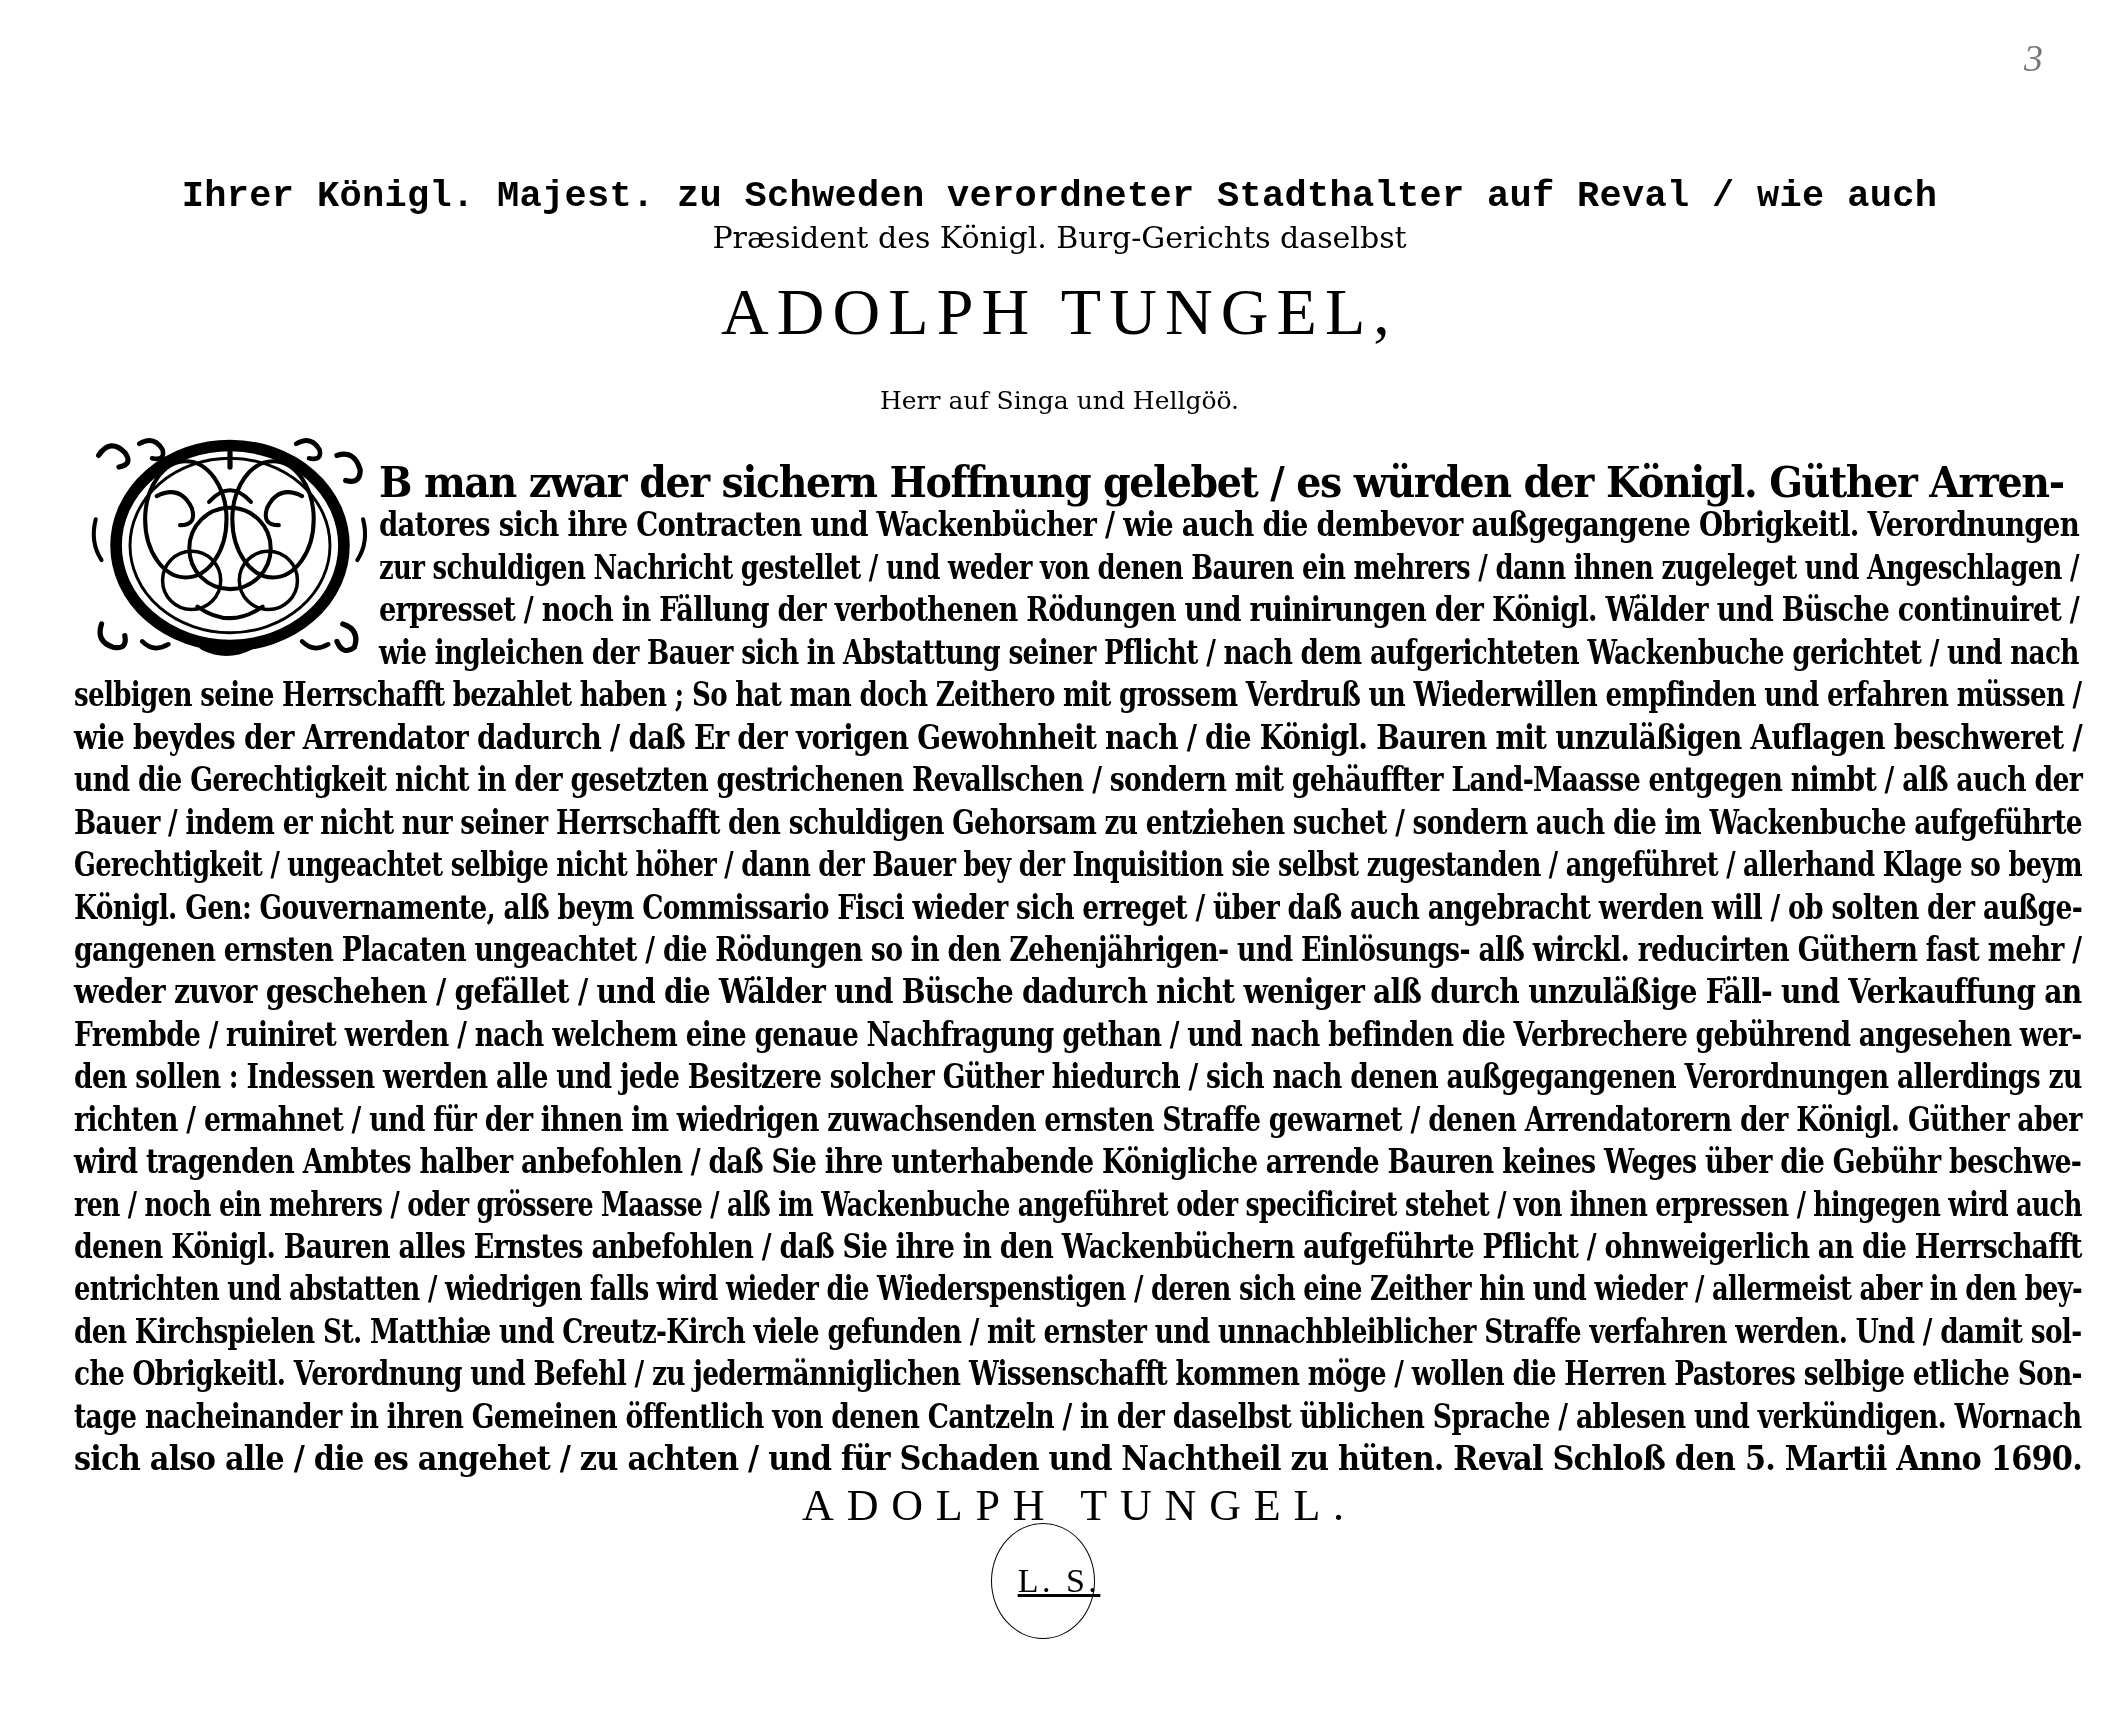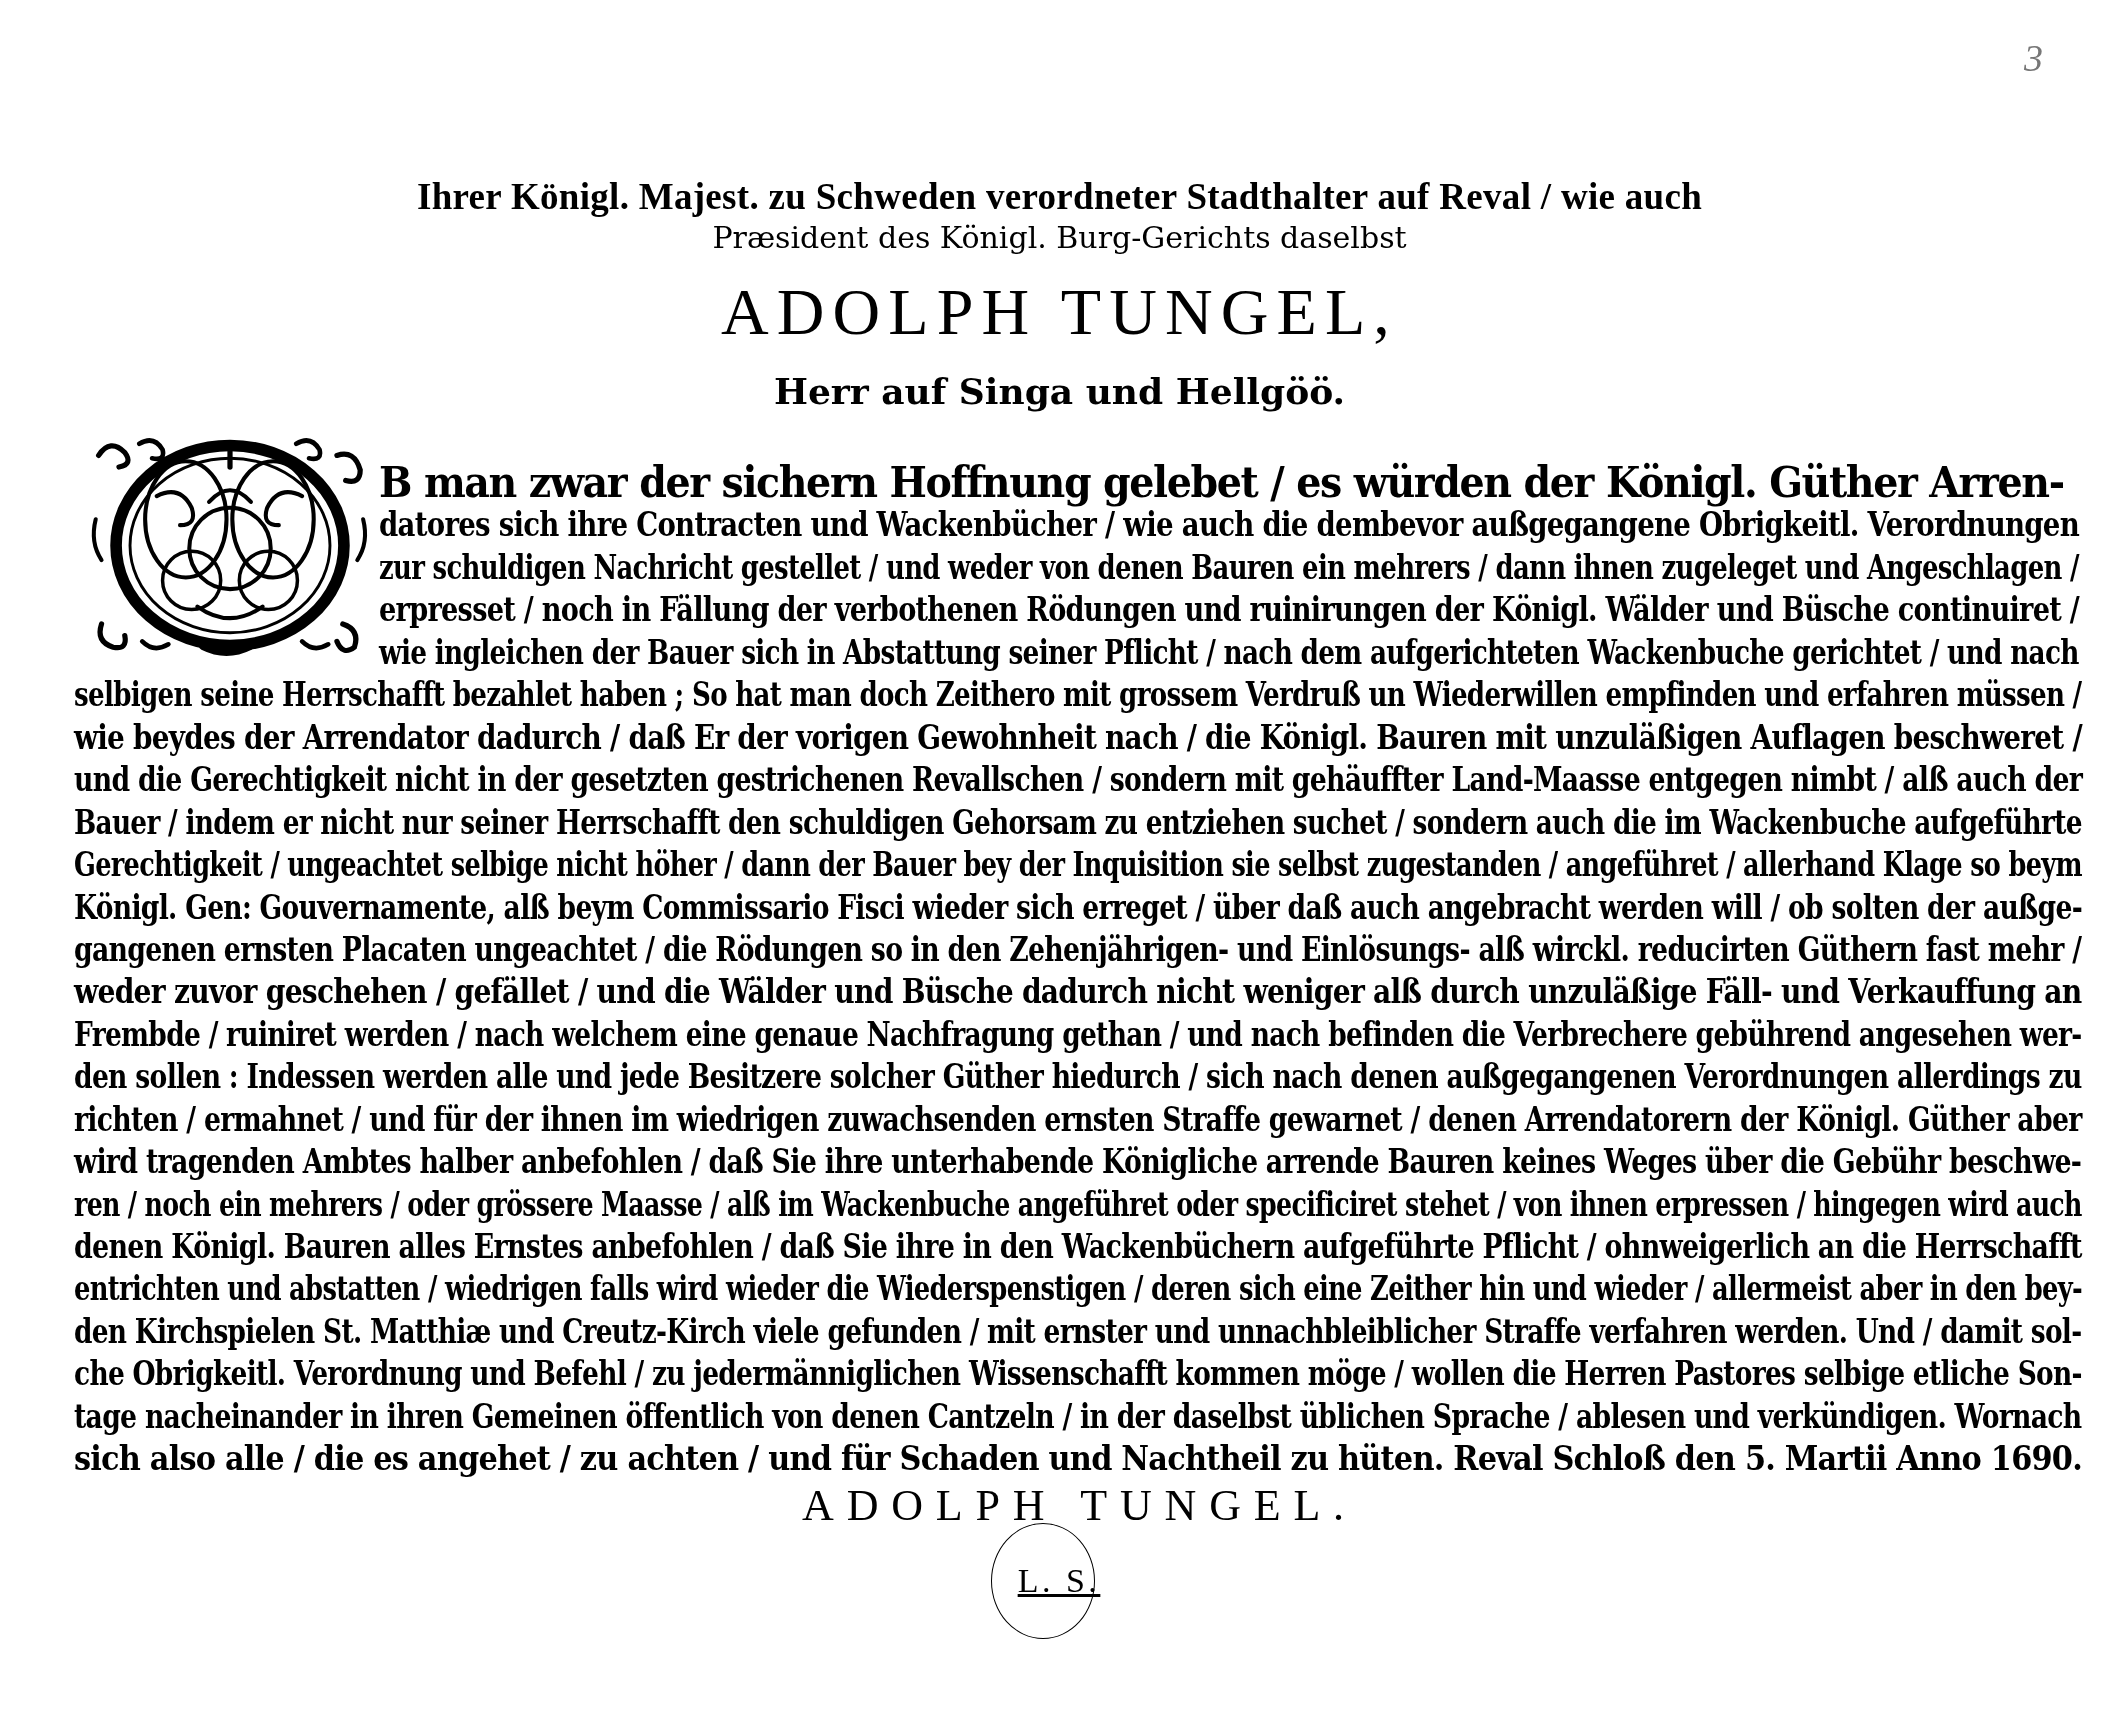--- a/index.html
+++ b/index.html
@@ -1,24 +1,24 @@
 <!DOCTYPE html>
 <html style="font-size:9.3px"><head>
 <meta charset="utf-8">
 <style>
   html, body { margin:0; padding:0; background:#ffffff; }
   body { width:2119px; height:1732px; position:relative; overflow:hidden;
          font-family:"DejaVu Serif", serif; color:#000; }
   .abs { position:absolute; }
   .page-number { left:2024px; top:36px; font-size:38px; color:#777; font-family:"Liberation Serif", serif; font-style:italic; }
   .center { left:0; width:2119px; text-align:center; }
-  .head1 { top:175px; font-size:37px; font-weight:bold; letter-spacing:0.3px; font-family:Liberation Serif, serif; }
+  .head1 { top:175px; font-size:37px; font-weight:bold; letter-spacing:0.3px; font-family:Liberation Mono, monospace; }
   .head2 { top:220px; font-size:30px; font-family:"DejaVu Serif", serif; }
   .title { top:274px; font-size:66px; letter-spacing:8.1px; font-family:"Liberation Serif", serif; }
-  .subtitle { top:370px; font-size:36px; font-weight:bold; font-family:"DejaVu Serif", serif; }
+  .subtitle { top:386px; font-size:25px; font-weight:normal; font-family:"DejaVu Serif", serif; }
   .initial { left:87px; top:432px; width:286px; height:227px; }
   .body-line { left:74px; width:1989px; height:44px; font-size:34px; line-height:44px;
                font-weight:bold; white-space:nowrap; text-align:justify;
                text-align-last:justify; font-family:"DejaVu Serif", serif;
                letter-spacing:-0.9px; transform-origin:left center; }
   .body-line.indent { left:379px; width:1684px; }
   .body-line.first { font-size:43px; letter-spacing:-1.5px; }
   .body-line.last { text-align-last:left; }
   .signature { top:1480px; font-size:44px; letter-spacing:12.8px; font-family:"Liberation Serif", serif;padding-left:20px; }
   .seal { left:991px; top:1523px; width:102px; height:114px; border:1.7px solid #000; border-radius:50%; }

